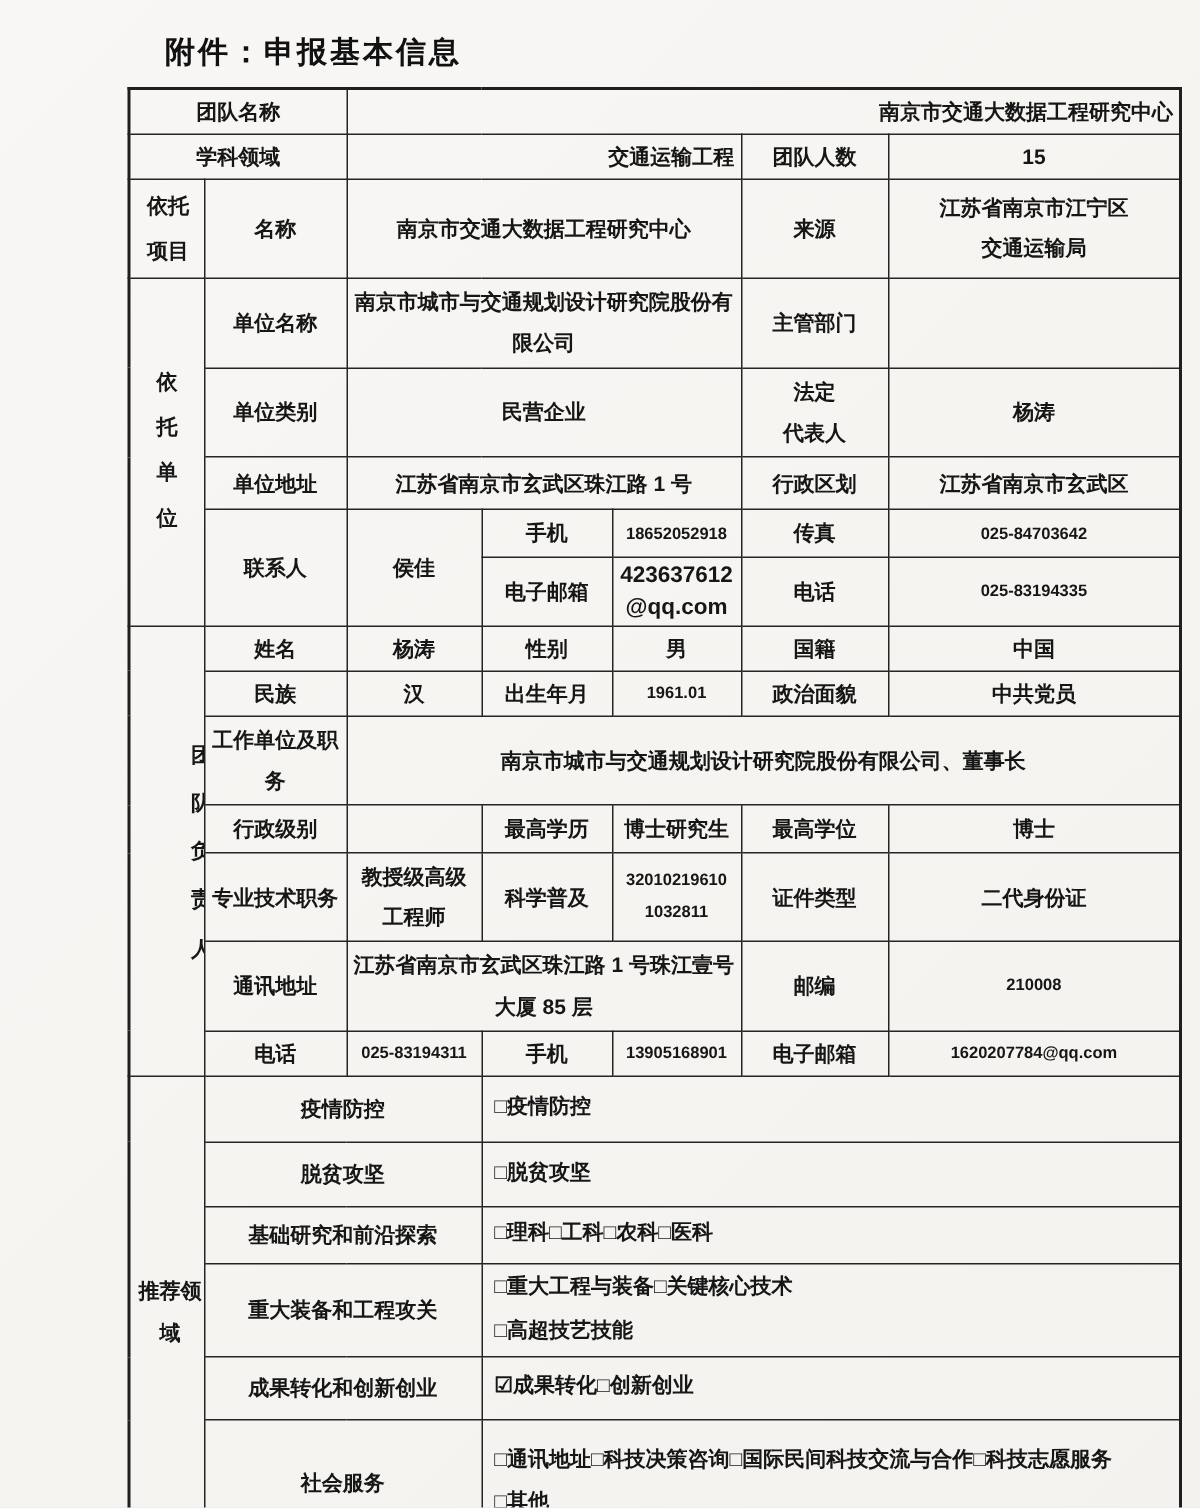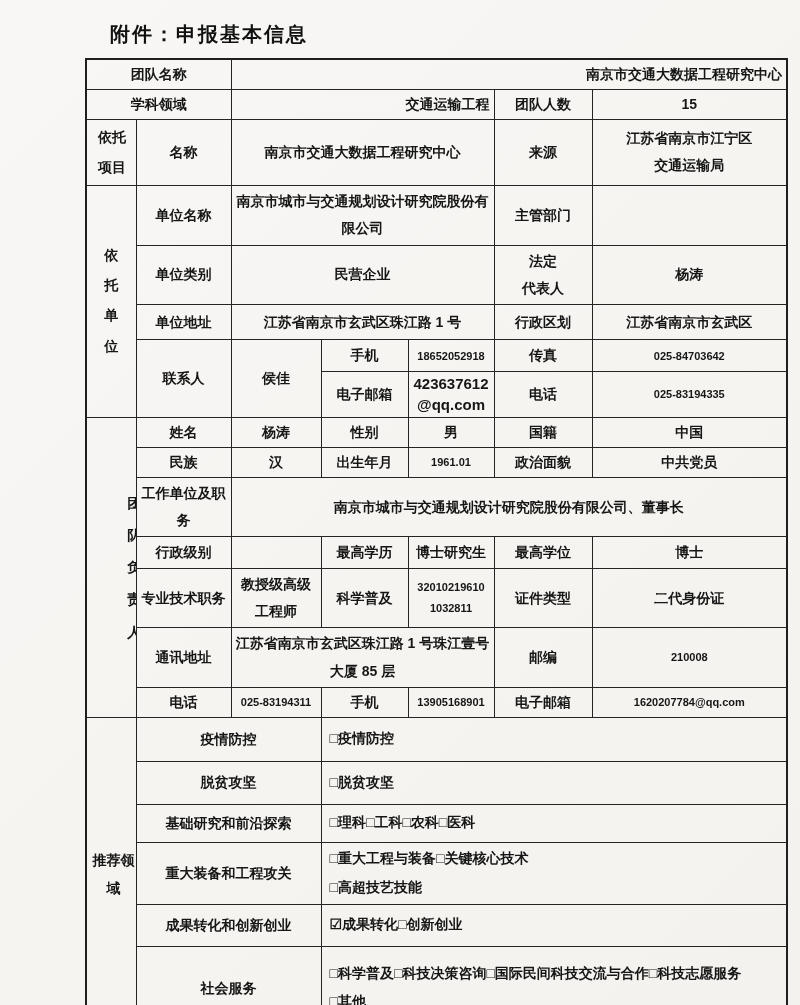--- a/index.html
+++ b/index.html
@@ -215,19 +215,19 @@
     </tr>
     <tr style="height:42px">
       <td colspan="2">成果转化和创新创业</td>
       <td colspan="4" class="optcell">
         <span class="optline">☑成果转化□创新创业</span>
       </td>
     </tr>
     <tr style="height:84px">
       <td colspan="2">社会服务</td>
       <td colspan="4" class="optcell">
-        <span class="optline">□科学普及□科技决策咨询□国际民间科技交流与合作□科技志愿服务</span>
+        <span class="optline">□通讯地址□科技决策咨询□国际民间科技交流与合作□科技志愿服务</span>
         <span class="optline">□其他</span>
       </td>
     </tr>
   </tbody>
     </table>
 </div>
 
 </body></html>

